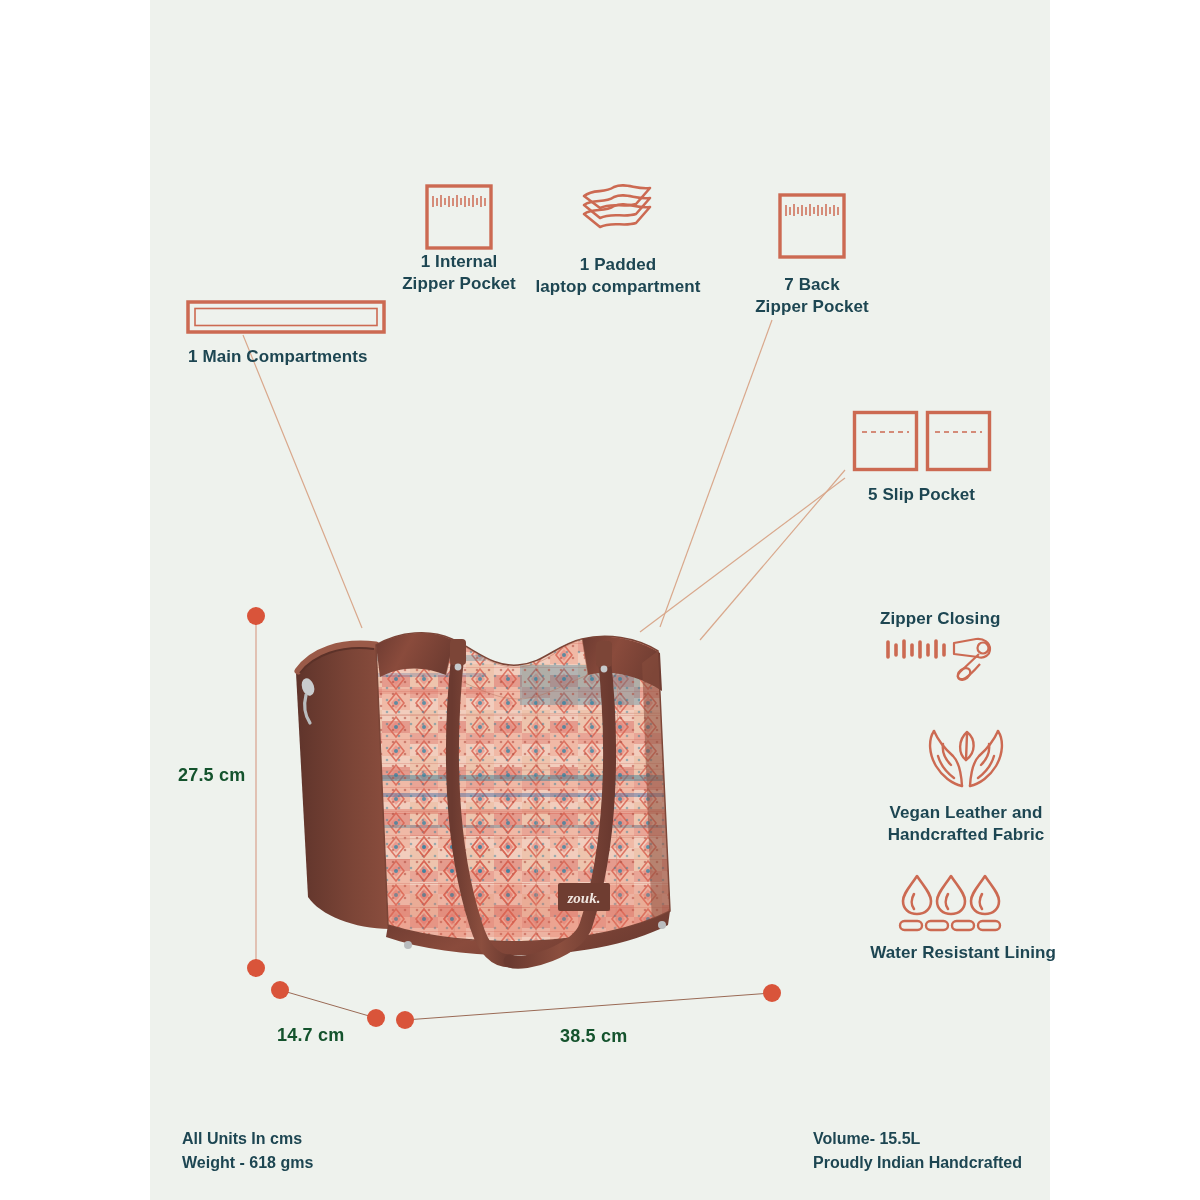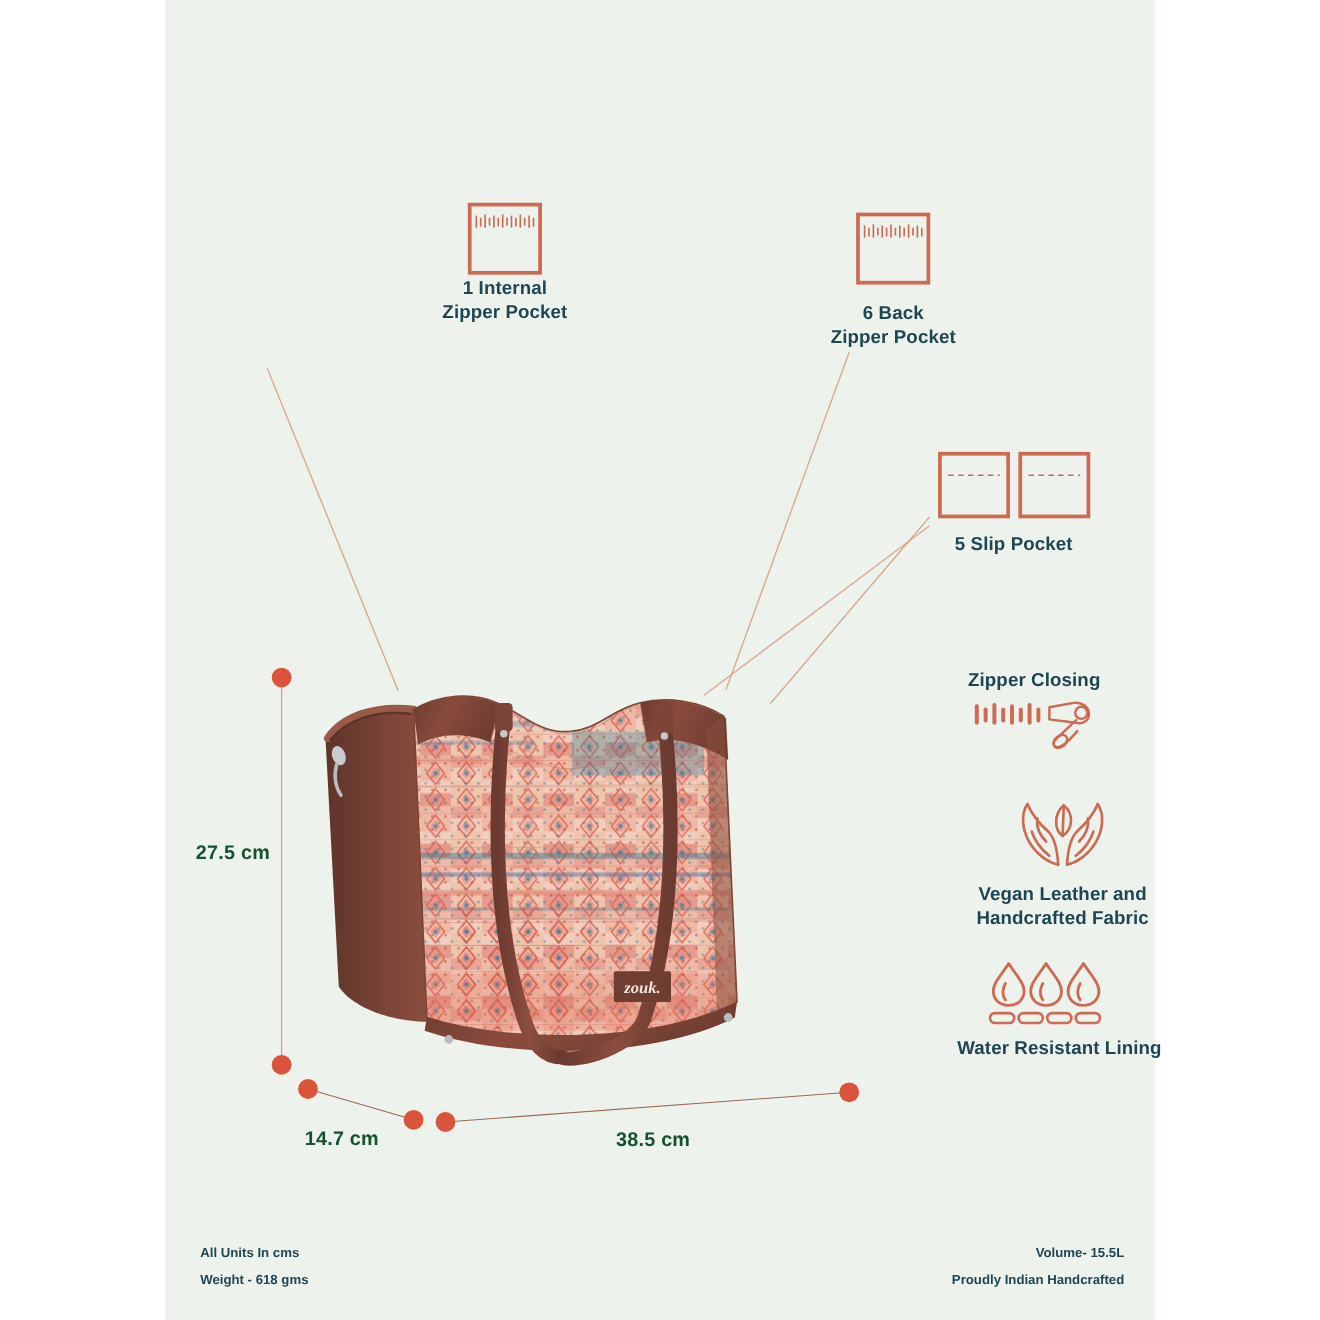--- a/index.html
+++ b/index.html
@@ -22,23 +22,23 @@
     line-height:22px;
     letter-spacing:.1px;
     text-align:center;
     white-space:pre-line;
   }
   .lbl-left{text-align:left;}
   .dim{
     color:#14532d;font-size:18px;font-weight:bold;letter-spacing:.2px;
   }
   .foot{
-    color:#1d4652;font-size:12px;font-weight:bold;line-height:24px;
-  }
-  .foot-r{text-align:right;}
+    color:#1d4652;font-size:16px;font-weight:bold;line-height:24px;
+  }
+  .foot-r{text-align:left;}
   svg{display:block;overflow:visible;}
   .bagimg{position:absolute;left:270px;top:595px;width:500px;height:395px;}
 </style>
 </head>
 <body>
 
 <div id="stage">
   <div id="panel"></div>
 
   <svg class="abs" style="left:0;top:0;width:1200px;height:1200px;">
@@ -63,20 +63,27 @@
     <line x1="772" y1="320" x2="660" y2="627" stroke="#d9a88c" stroke-width="1.2"></line>
 
     <line x1="845" y1="470" x2="700" y2="640" stroke="#d9a88c" stroke-width="1.2"></line>
     <line x1="845" y1="478" x2="640" y2="632" stroke="#d9a88c" stroke-width="1.2"></line>
 
     <line x1="742" y1="638" x2="880" y2="638" stroke="url(#fadeR)" stroke-width="1.6"></line>
     <line x1="760" y1="765" x2="886" y2="765" stroke="url(#fadeR)" stroke-width="1.6"></line>
     <line x1="768" y1="905" x2="876" y2="905" stroke="url(#fadeR)" stroke-width="1.6"></line>
   </svg>
 
+  <div class="abs" style="left:186px;top:300px;width:210px;">
+    <svg width="200" height="34" viewBox="0 0 200 34">
+      <rect x="2" y="2" width="196" height="30" fill="none" stroke="#cc6a52" stroke-width="3.5"></rect>
+      <rect x="9" y="8.5" width="182" height="17" fill="none" stroke="#cc6a52" stroke-width="1.6"></rect>
+    </svg>
+    <div class="lbl lbl-left" style="margin-top:12px;margin-left:2px;">1 Main Compartments</div>
+  </div>
 
   <div class="abs" style="left:379px;top:183px;width:160px;">
     <svg width="70" height="68" viewBox="0 0 70 68" style="margin:0 auto;">
       <rect x="3" y="3" width="64" height="62" fill="none" stroke="#cc6a52" stroke-width="3.4"></rect>
       <g stroke="#cc6a52" stroke-width="1.5" stroke-linecap="butt">
         <line x1="9" y1="13" x2="9" y2="24"></line>
         <line x1="13" y1="15" x2="13" y2="23"></line>
         <line x1="17" y1="12" x2="17" y2="24"></line>
         <line x1="21" y1="15" x2="21" y2="22"></line>
         <line x1="25" y1="13" x2="25" y2="24"></line>
@@ -88,20 +95,31 @@
         <line x1="49" y1="12" x2="49" y2="24"></line>
         <line x1="53" y1="15" x2="53" y2="22"></line>
         <line x1="57" y1="13" x2="57" y2="24"></line>
         <line x1="61" y1="15" x2="61" y2="23"></line>
       </g>
     </svg>
     <div class="lbl" style="">1 Internal
 Zipper Pocket</div>
   </div>
 
+  <div class="abs" style="left:527px;top:180px;width:182px;">
+    <svg width="88" height="62" viewBox="0 0 88 62" style="margin:0 auto;">
+      <g fill="none" stroke="#cc6a52" stroke-width="2.6" stroke-linejoin="round" stroke-linecap="round">
+        <path d="M10 16 C20 8, 30 14, 40 7 C52 2, 62 10, 76 8 L62 24 C50 28, 38 22, 26 28 Z"></path>
+        <path d="M10 25 C20 18, 30 24, 40 17 C52 12, 62 20, 76 18 L62 34 C50 38, 38 32, 26 38 Z"></path>
+        <path d="M10 34 C20 27, 30 33, 40 26 C52 21, 62 29, 76 27 L62 43 C50 47, 38 41, 26 47 Z"></path>
+      </g>
+    </svg>
+    <div class="lbl" style="margin-top:12px;">1 Padded
+laptop compartment</div>
+  </div>
 
   <div class="abs" style="left:732px;top:192px;width:160px;">
     <svg width="70" height="68" viewBox="0 0 70 68" style="margin:0 auto;">
       <rect x="3" y="3" width="64" height="62" fill="none" stroke="#cc6a52" stroke-width="3.4"></rect>
       <g stroke="#cc6a52" stroke-width="1.5" stroke-linecap="butt">
         <line x1="9" y1="13" x2="9" y2="24"></line>
         <line x1="13" y1="15" x2="13" y2="23"></line>
         <line x1="17" y1="12" x2="17" y2="24"></line>
         <line x1="21" y1="15" x2="21" y2="22"></line>
         <line x1="25" y1="13" x2="25" y2="24"></line>
@@ -109,21 +127,21 @@
         <line x1="33" y1="12" x2="33" y2="24"></line>
         <line x1="37" y1="15" x2="37" y2="22"></line>
         <line x1="41" y1="13" x2="41" y2="24"></line>
         <line x1="45" y1="15" x2="45" y2="23"></line>
         <line x1="49" y1="12" x2="49" y2="24"></line>
         <line x1="53" y1="15" x2="53" y2="22"></line>
         <line x1="57" y1="13" x2="57" y2="24"></line>
         <line x1="61" y1="15" x2="61" y2="23"></line>
       </g>
     </svg>
-    <div class="lbl" style="margin-top:14px;">6 Back
+    <div class="lbl" style="margin-top:14px;">7 Back
 Zipper Pocket</div>
   </div>
 
   <div class="abs" style="left:852px;top:410px;width:200px;">
     <svg width="146" height="62" viewBox="0 0 146 62">
       <rect x="2.5" y="2.5" width="62" height="57" fill="none" stroke="#cc6a52" stroke-width="3.4"></rect>
       <line x1="10" y1="22" x2="57" y2="22" stroke="#cc6a52" stroke-width="1.4" stroke-dasharray="5 4"></line>
       <rect x="75.5" y="2.5" width="62" height="57" fill="none" stroke="#cc6a52" stroke-width="3.4"></rect>
       <line x1="83" y1="22" x2="130" y2="22" stroke="#cc6a52" stroke-width="1.4" stroke-dasharray="5 4"></line>
     </svg>

